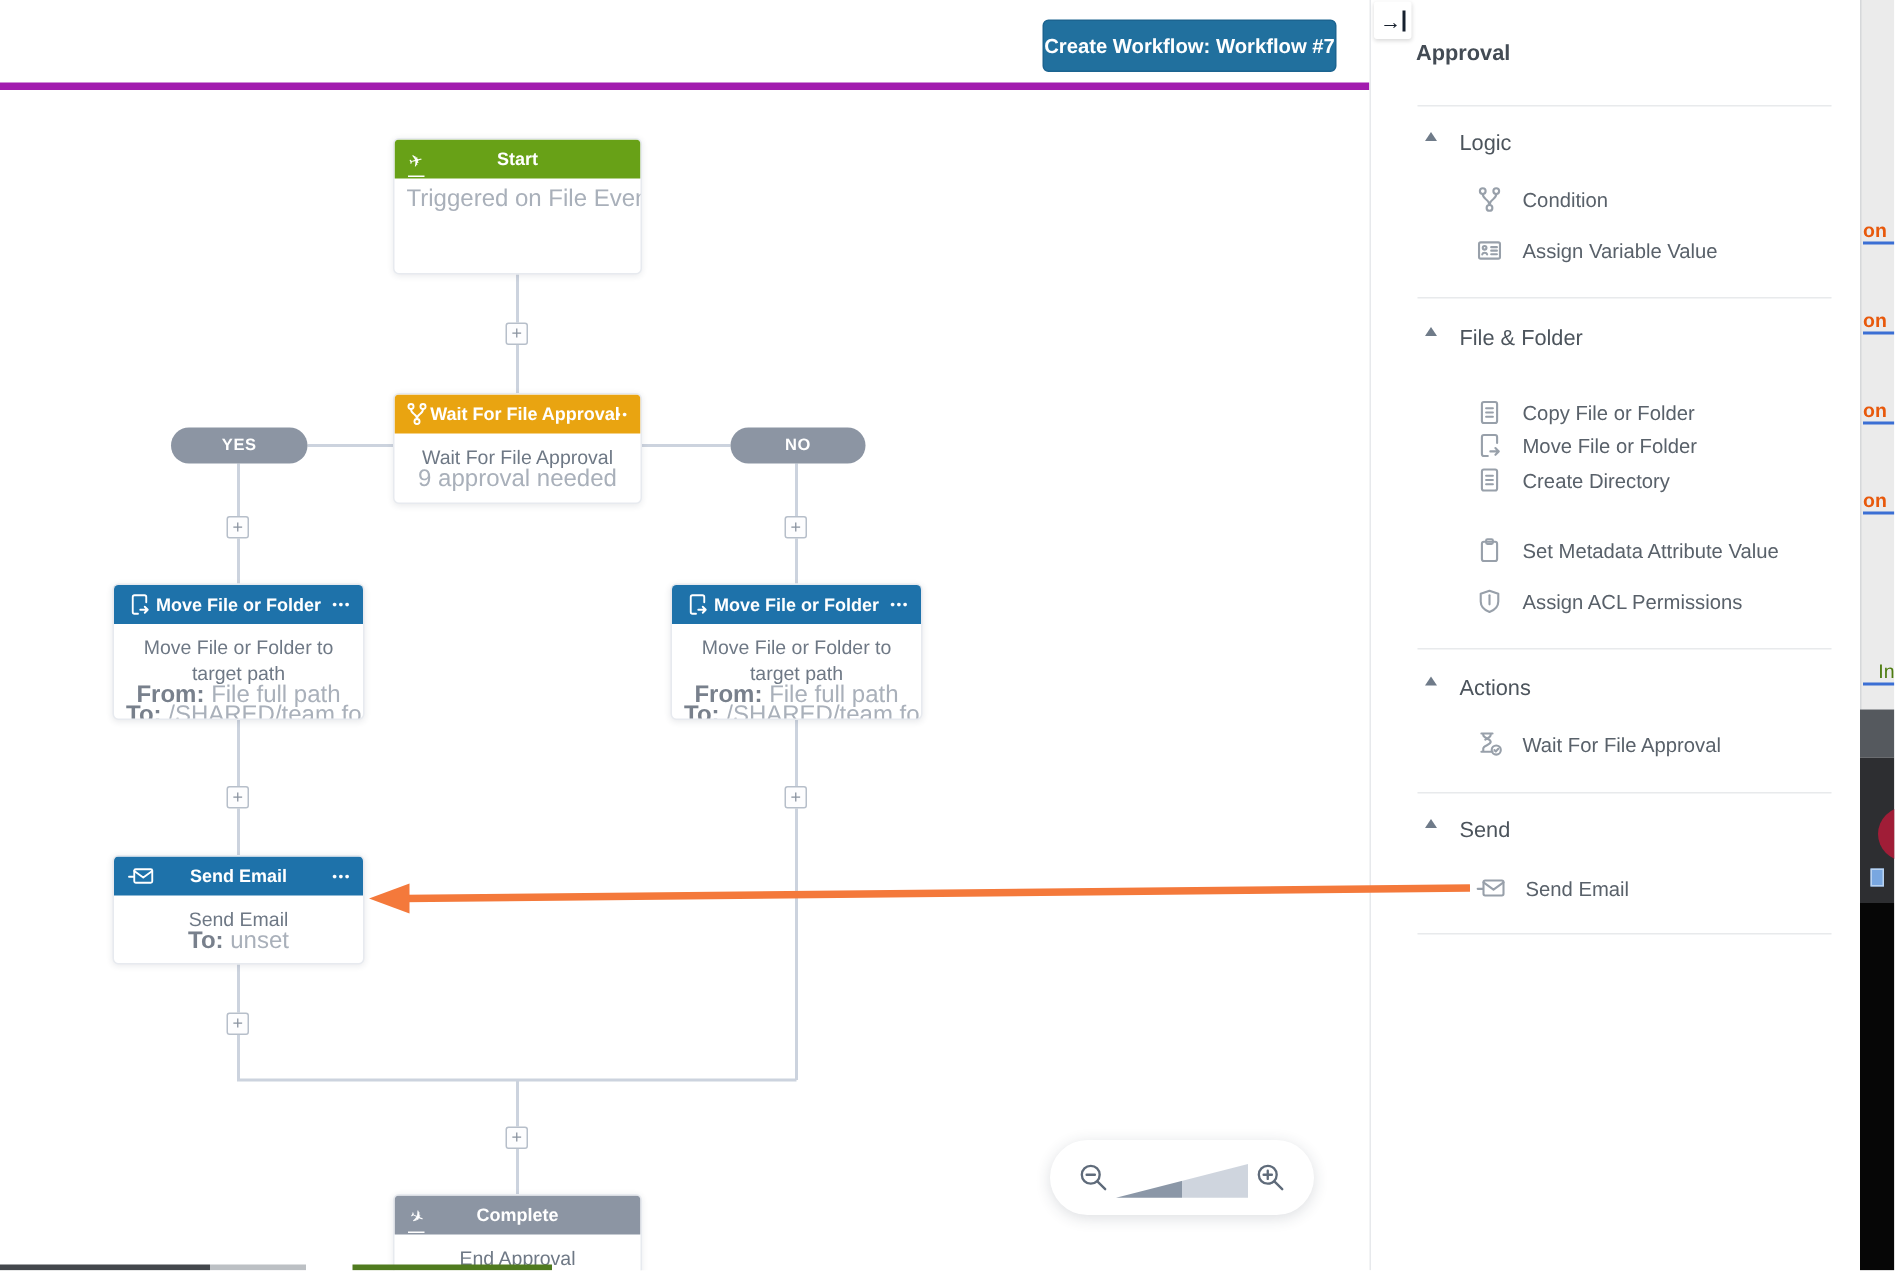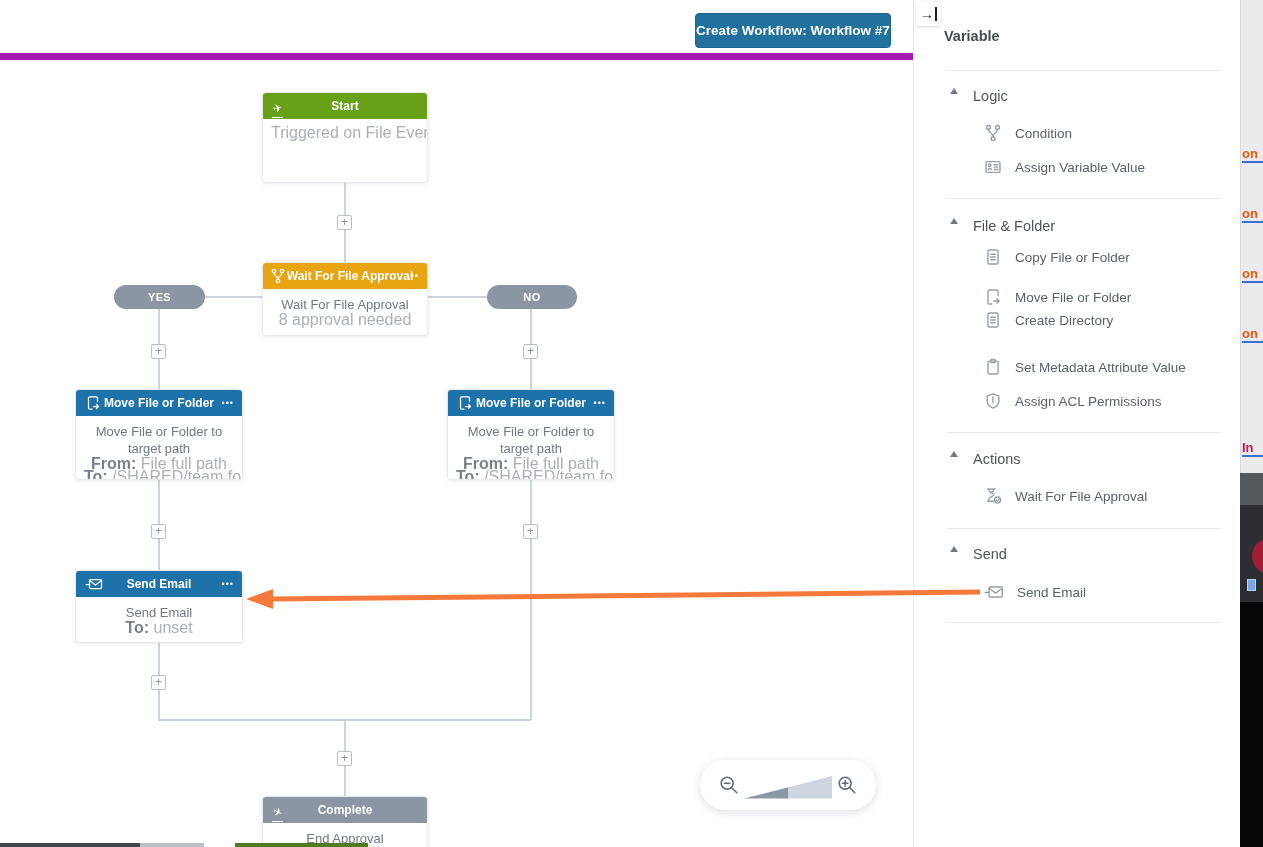--- a/index.html
+++ b/index.html
@@ -2,21 +2,21 @@
 <html><head>
 <meta charset="utf-8">
 <style>
   * { margin:0; padding:0; box-sizing:border-box; }
   html,body { background:#fff; }
   #app {
     position:relative; width:1263px; height:847px; overflow:hidden;
     font-family:"Liberation Sans", sans-serif; background:#fff;
   }
   
-  .topbar { position:absolute; left:0; top:0; width:913px; height:60px; background:#fff; border-bottom:7px solid #a21caf; }
+  .topbar { position:absolute; left:0; top:0; width:913px; height:60px; background:#fff; border-bottom:5px solid #a21caf; }
   .create-btn {
     position:absolute; left:695px; top:13px; width:196px; height:35px;
     background:#21709e; border:1px solid #1c6490; border-radius:4px;
     color:#fff; font-family:inherit; font-size:13.5px; font-weight:bold; cursor:pointer;
   }
   
   .cline { position:absolute; background:#ccd3de; }
   .plusbox {
     position:absolute; width:15px; height:15px; background:#fdfdfe;
     border:1px solid #b7bfca; border-radius:2px; color:#8b94a1;
@@ -79,21 +79,21 @@
   .sb-item { position:absolute; left:70px; display:flex; align-items:center; gap:13px; cursor:pointer; }
   .sb-ico { width:18px; height:18px; color:#98a0aa; }
   .sb-item-label { font-size:13.5px; color:#59616a; }
   
   .edge { position:absolute; left:1240px; top:0; width:23px; height:847px; z-index:20; }
   .edge-top   { position:absolute; left:0; top:0;   width:23px; height:473px; background:#ebebeb; border-left:1px solid #d6d8da; }
   .edge-band  { position:absolute; left:0; top:473px; width:23px; height:32px; background:#55595e; }
   .edge-dark  { position:absolute; left:0; top:505px; width:23px; height:97px; background:#2d2e31; }
   .edge-black { position:absolute; left:0; top:602px; width:23px; height:245px; background:#060606; }
   .frag { position:absolute; left:2px; width:21px; height:17px; overflow:hidden; font-size:13px; font-weight:bold; color:#e8590c; border-bottom:2px solid #3b6fd4; }
-  .frag.blue { color:#be185d; font-weight:bold; }
+  .frag.blue { color:#4d7c0f; font-weight:normal;text-align:right; }
   .red-dot { position:absolute; left:12px; top:33px; width:36px; height:36px; border-radius:50%; background:#a01d37; }
   .blue-sq { position:absolute; left:7px; top:74px; width:9px; height:12px; background:#79a7e0; border:1px solid #b9d2f0; }
   
   .bstrip { position:absolute; top:843px; height:4px; z-index:30; }
 </style>
 </head>
 <body>
 
 <div id="app">
 
@@ -148,21 +148,21 @@
             <circle cx="12" cy="3" r="1.7"></circle>
             <circle cx="8" cy="13" r="1.7"></circle>
             <path d="M4 4.8C4 8.4 8 7.6 8 11.2M12 4.8C12 8.4 8 7.6 8 11.2"></path>
           </svg>
       </span>
       <span class="nh-title" style="margin-left:10px">Wait For File Approval</span>
       <span class="nh-dots">•••</span>
     </div>
     <div class="node-body">
       <div class="nb-main">Wait For File Approval</div>
-      <div class="nb-sub">8 approval needed</div>
+      <div class="nb-sub">9 approval needed</div>
     </div>
   </div>
 
   <div class="node" style="left:75px;top:389px;width:168px;height:91px">
     <div class="nh blue">
       <span class="nh-icon">
         <svg class="isvg" viewBox="0 0 16 16">
             <path d="M12.5 6.5V3a1.2 1.2 0 0 0-1.2-1.2H4.7A1.2 1.2 0 0 0 3.5 3v10a1.2 1.2 0 0 0 1.2 1.2H7"></path>
             <path d="M8.5 11.5h5m0 0-2-2m2 2-2 2"></path>
           </svg>
@@ -238,21 +238,21 @@
     <span class="zoom-icon">
       <svg class="isvg" style="stroke-width:1.7" viewBox="0 0 24 24">
           <circle cx="10" cy="10" r="6.5"></circle>
           <path d="M15 15l5.5 5.5M7 10h6M10 7v6"></path>
         </svg>
     </span>
   </div>
 
   <div class="sidebar">
     <button class="collapse-btn"><span class="collapse-glyph">→</span></button>
-    <div class="sb-title">Variable</div>
+    <div class="sb-title">Approval</div>
     <div class="sb-div" style="top:70px"></div>
 
     <div class="sb-sec" style="top:88px">
       <span class="tri-up"></span>
       <span class="sb-sec-label">Logic</span>
     </div>
     <div class="sb-item" style="top:124px">
       <span class="sb-ico">
         <svg class="isvg" viewBox="0 0 16 16">
             <circle cx="4" cy="3" r="1.7"></circle>
@@ -272,21 +272,21 @@
           </svg>
       </span>
       <span class="sb-item-label">Assign Variable Value</span>
     </div>
     <div class="sb-div" style="top:198px"></div>
 
     <div class="sb-sec" style="top:218px">
       <span class="tri-up"></span>
       <span class="sb-sec-label">File &amp; Folder</span>
     </div>
-    <div class="sb-item" style="top:248px">
+    <div class="sb-item" style="top:266px">
       <span class="sb-ico">
         <svg class="isvg" viewBox="0 0 16 16">
             <rect x="3.5" y="1.8" width="9" height="12.4" rx="1.2"></rect>
             <path d="M6 5.5h4M6 8h4M6 10.5h4"></path>
           </svg>
       </span>
       <span class="sb-item-label">Copy File or Folder</span>
     </div>
     <div class="sb-item" style="top:288px">
       <span class="sb-ico">

